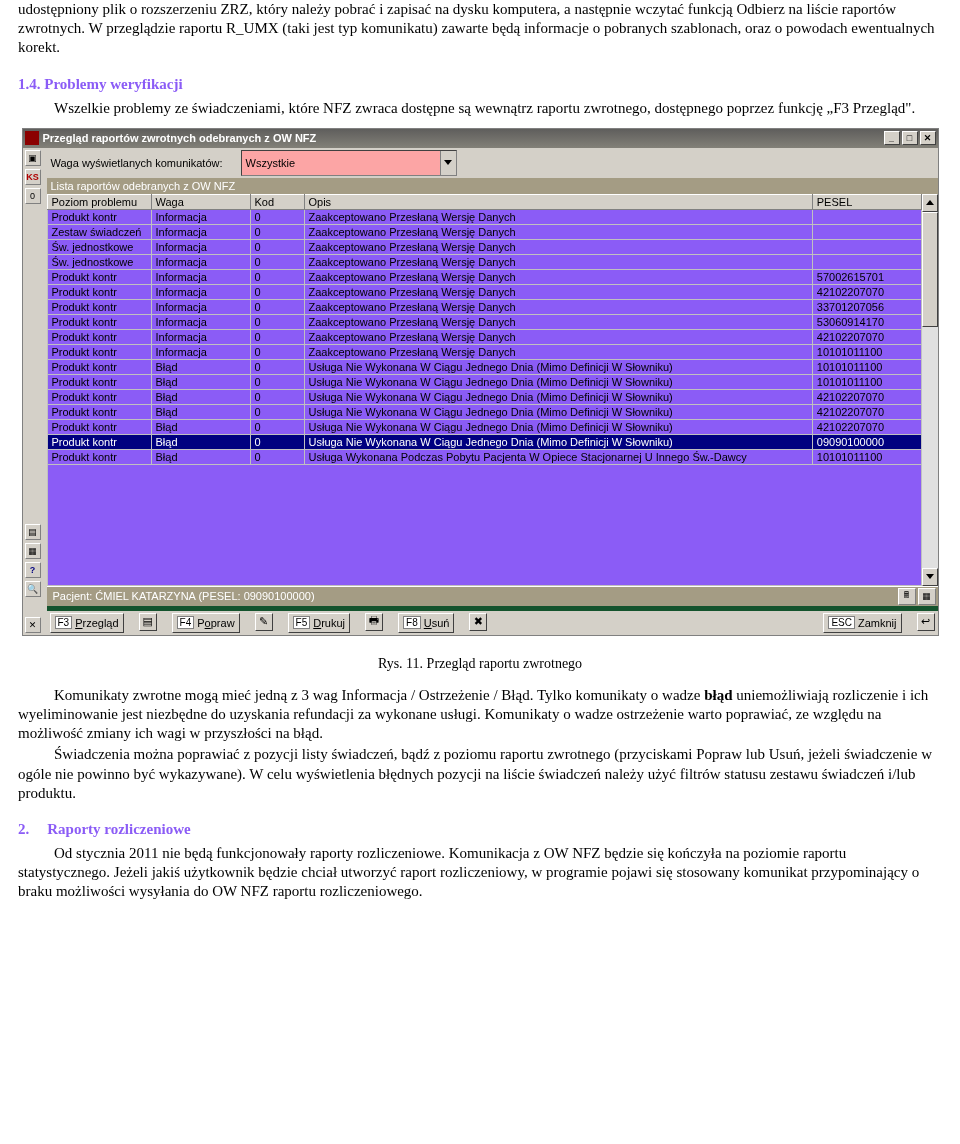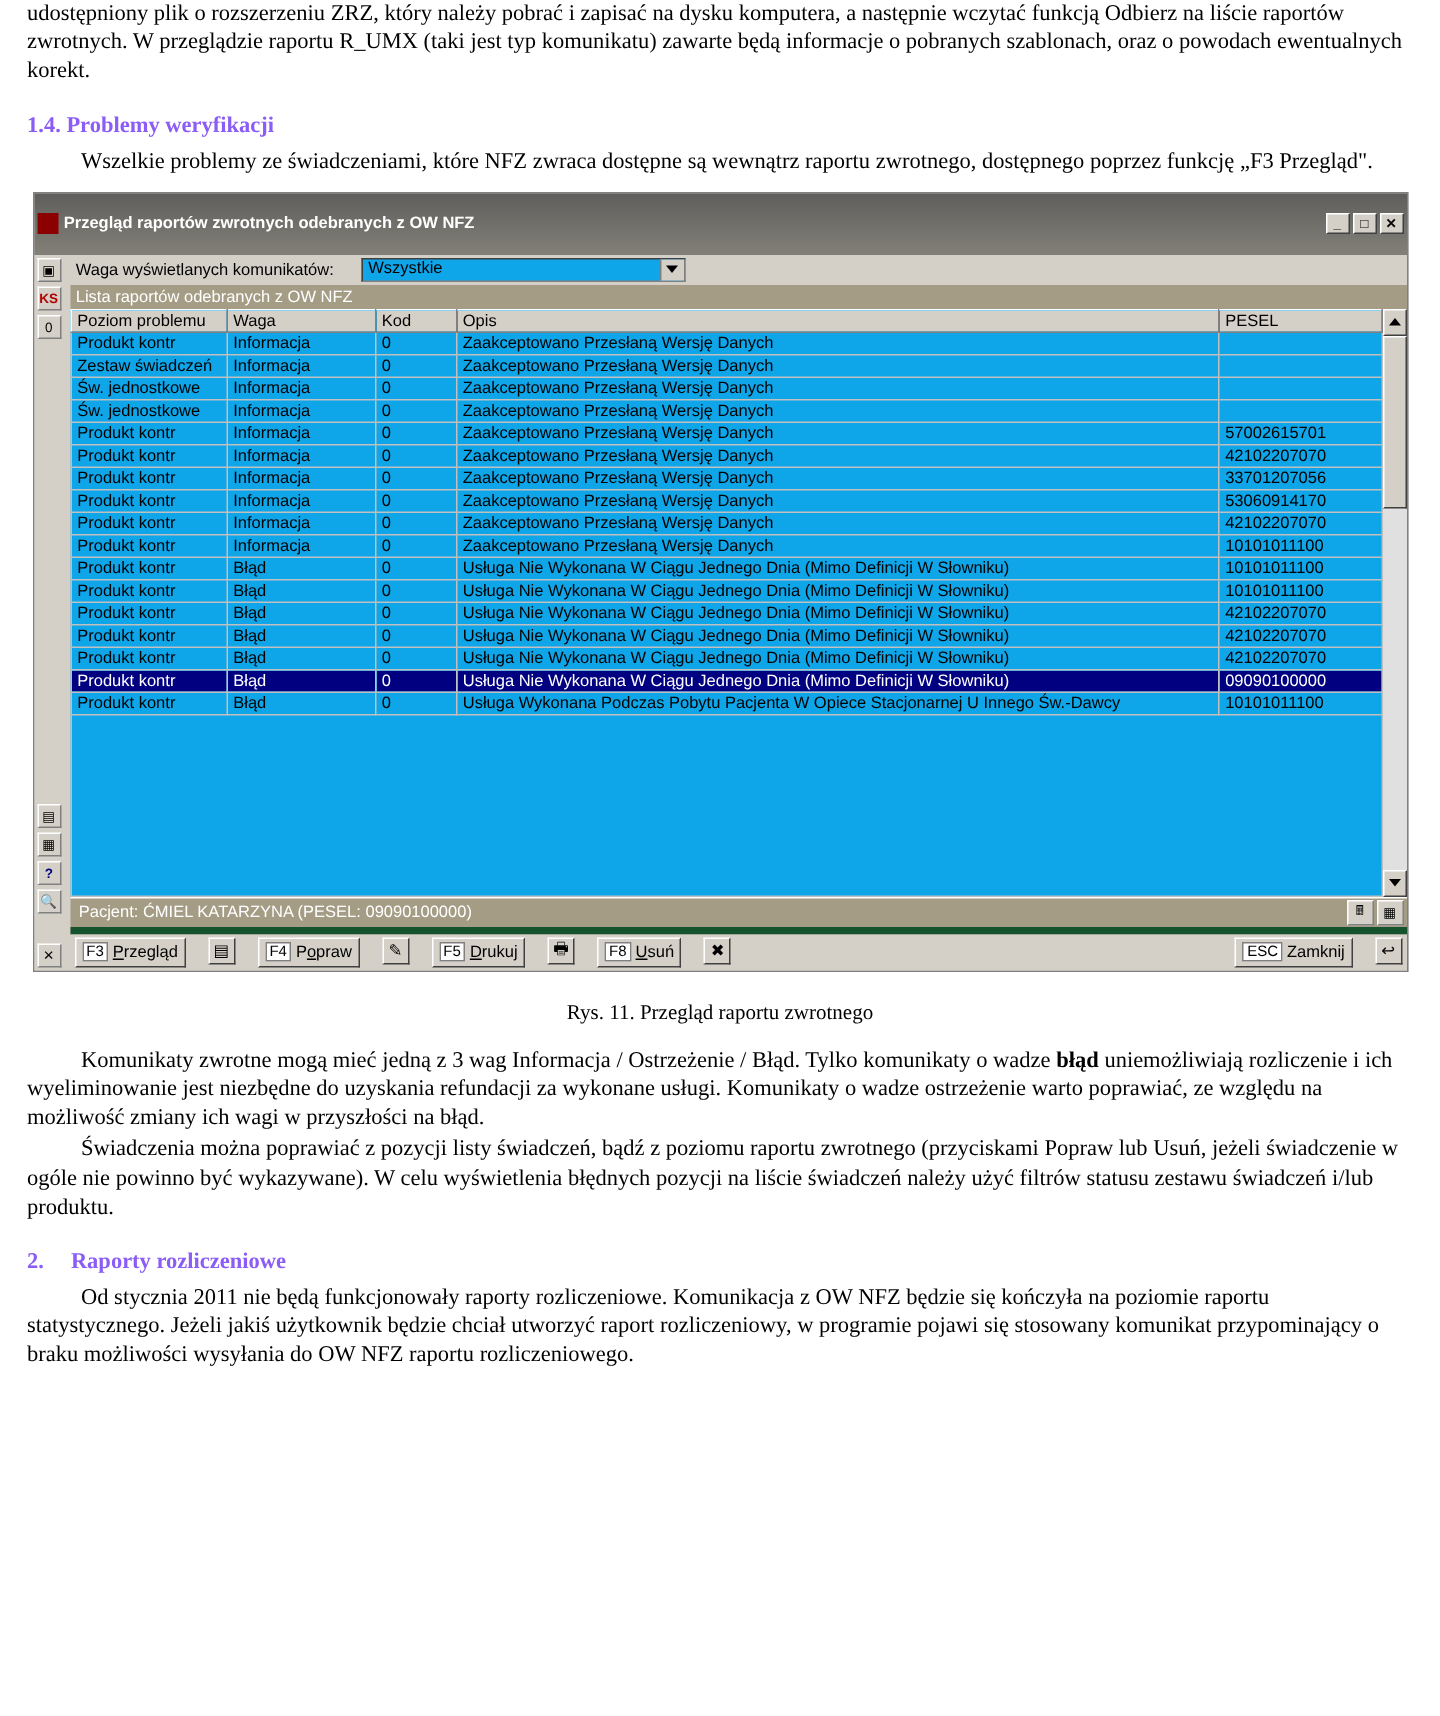--- a/index.html
+++ b/index.html
@@ -23,21 +23,21 @@
     border: 1px solid #808080;
     background: #d4d0c8;
     width: 917px;
     margin: 10px auto 4px auto;
     box-sizing: border-box;
   }
   .titlebar {
     display: flex; align-items: center;
     background: linear-gradient(#5f5e5c, #828078);
     color: #fff; font-weight: bold;
-    height: 19px; padding: 11px 2px;
+    height: 19px; padding: 0 2px;
   }
   .titlebar .ti { width: 14px; height: 14px; background: #8b0000; margin-right: 4px; }
   .titlebar .title { flex: 1; }
   .titlebar .ctrl {
     width: 16px; height: 14px;
     background: #d4d0c8;
     border: 1px solid #fff; border-right-color:#404040; border-bottom-color:#404040;
     margin-left: 2px;
     display: flex; align-items:center; justify-content:center;
     font-size: 9px; color: #000; font-family: Arial;
@@ -53,29 +53,29 @@
     font-size: 9px; font-family: Arial; box-sizing: border-box;
   }
   .ib.red { color:#b00000; font-weight:bold; }
   .ib.blue{ color:#000080; font-weight:bold; }
   .rail-spacer { flex: 1; }
 
   .main { flex:1; display:flex; flex-direction:column; }
   .filter-row { display:flex; align-items:center; padding:2px 4px; background:#d4d0c8; gap:16px; }
   .filter-row label { margin-right:2px; }
   .combo {
-    display:flex; background:#0ea5e9;
+    display:flex; align-items:center; background:#fca5a5;
     border:1px solid #808080; border-top-color:#404040; border-left-color:#404040;
-    height:16px; box-sizing:border-box;
+    height:26px; box-sizing:border-box;
   }
   .combo .val { padding:0 4px; width:190px; }
   .combo .arrow { width:15px; background:#d4d0c8; border-left:1px solid #808080; height:100%; display:flex;align-items:center;justify-content:center; }
   .list-label { background:#a49c84; color:#fff; padding:2px 4px; }
 
-  .grid-wrap { display:flex; background:#0ea5e9; }
+  .grid-wrap { display:flex; background:#8b5cf6; }
   table.grid { border-collapse:collapse; width:100%; table-layout:fixed; }
   table.grid th, table.grid td {
     border: 1px solid #c0c0c0;
     padding: 1px 4px;
     text-align:left;
     white-space:nowrap; overflow:hidden;
   }
   table.grid th {
     background:#d4d0c8; font-weight:normal;
     border-top:1px solid #fff; border-left:1px solid #fff;

